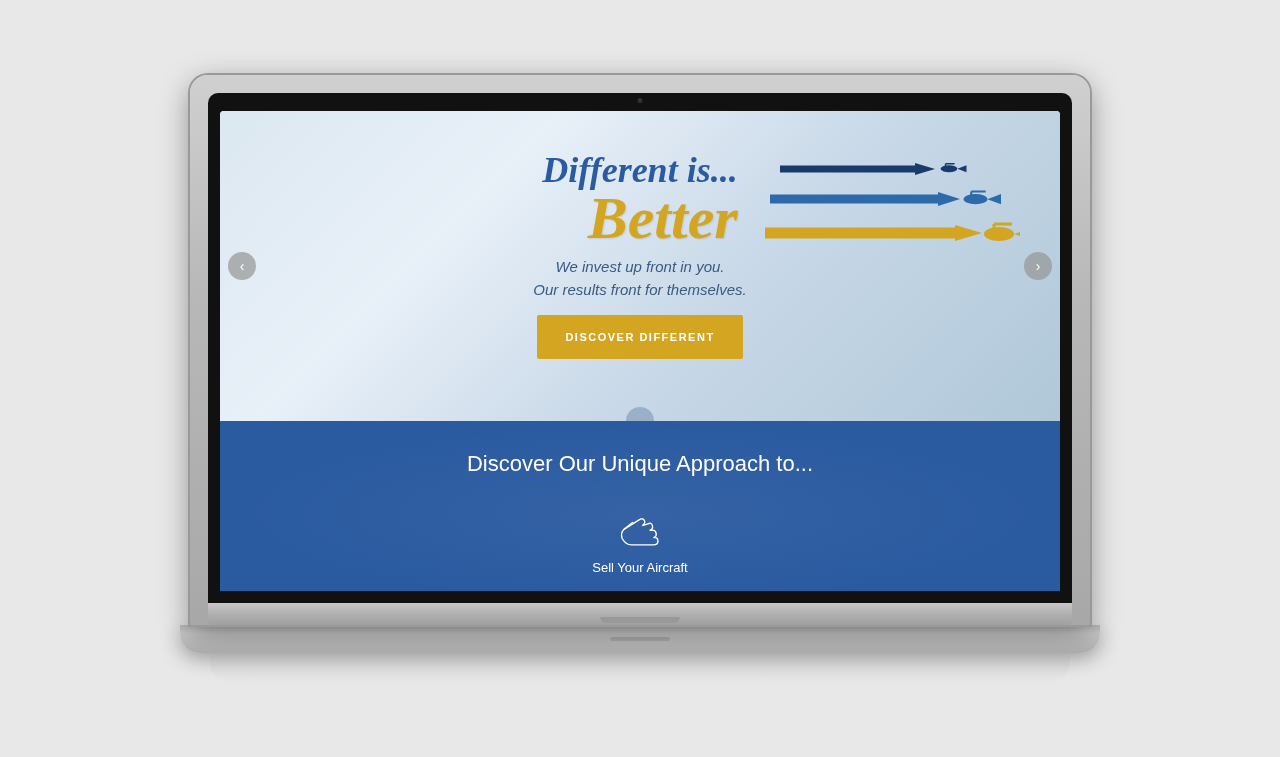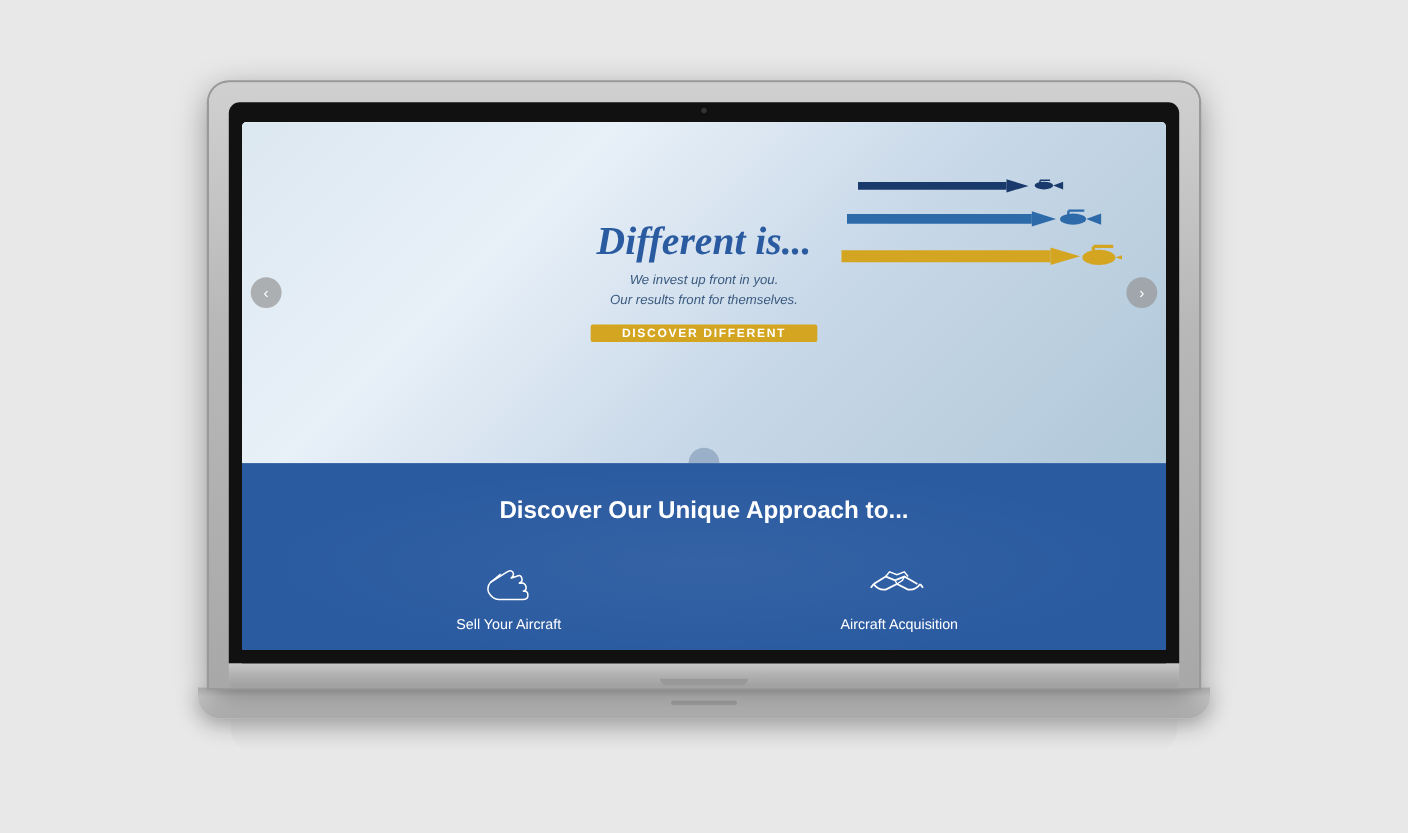--- a/index.html
+++ b/index.html
@@ -105,34 +105,34 @@
       position: absolute;
       right: 40px;
       top: 30px;
       width: 260px;
       height: 140px;
     }
 
     .hero-subtitle {
       text-align: center;
       color: #3a5a80;
-      font-size: 12px;
+      font-size: 15px;
       font-style: italic;
       line-height: 1.5;
       margin-top: 8px;
       position: relative;
       z-index: 5;
     }
 
     .discover-btn {
       margin-top: 14px;
       background: #d4a520;
       color: white;
       border: none;
-      padding: 2px 28px;
+      padding: 16px 28px;
       font-size: 11px;
       font-weight: bold;
       letter-spacing: 1.5px;
       cursor: pointer;
       border-radius: 2px;
       position: relative;
       z-index: 5;
     }
 
     
@@ -160,21 +160,21 @@
       display: flex;
       flex-direction: column;
       align-items: center;
       position: relative;
       background-image: radial-gradient(ellipse at center, rgba(255,255,255,0.05) 0%, transparent 70%);
     }
 
     .approach-title {
       color: white;
       font-size: 22px;
-      font-weight: 700;
+      font-weight: 400;
       margin-bottom: 28px;
       text-align: center;
     }
 
     .services-grid {
       display: flex;
       justify-content: space-around;
       width: 100%;
       max-width: 700px;
       gap: 10px;
@@ -325,20 +325,21 @@
             <g transform="translate(228,80) scale(1.0)">
               <ellipse cx="11" cy="13" rx="15" ry="7" fill="#d4a520"></ellipse>
               <polygon points="26,13 44,7 44,19" fill="#d4a520"></polygon>
               <line x1="6" y1="13" x2="6" y2="3" stroke="#d4a520" stroke-width="3"></line>
               <line x1="6" y1="3" x2="24" y2="3" stroke="#d4a520" stroke-width="3"></line>
             </g>
           </svg>
 
           <div class="headline-container">
             <div class="headline-different">Different is...</div>
+            <div class="headline-better">Better</div>
           </div>
 
           <div class="hero-subtitle">
             <div>We invest up front in you.</div>
             <div>Our results front for themselves.</div>
           </div>
 
           <button class="discover-btn">DISCOVER DIFFERENT</button>
 
           <div class="scroll-indicator">
@@ -355,35 +356,20 @@
               <div class="service-icon">
                 <svg viewBox="0 0 60 48" xmlns="http://www.w3.org/2000/svg">
 
                   <path d="M10,36 Q8,30 12,26 L28,16 Q32,13 34,16 Q36,19 32,22 L38,20 Q42,18 43,22 Q44,26 40,27 L42,27 Q46,26 47,30 Q48,34 44,35 L46,35 Q49,35 49,39 Q49,43 44,43 L20,43 Q14,43 10,36 Z" stroke="white" stroke-width="1.5" fill="none"></path>
                   <path d="M12,26 L22,18" stroke="white" stroke-width="1.5" fill="none"></path>
                 </svg>
               </div>
               <div class="service-label">Sell Your Aircraft</div>
             </div>
 
-            <div class="service-item">
-              <div class="service-icon">
-                <svg viewBox="0 0 65 48" xmlns="http://www.w3.org/2000/svg">
-
-                  <path d="M5,28 L18,20 L28,24 L38,20 L52,28" stroke="white" stroke-width="2" fill="none"></path>
-                  <path d="M5,28 Q10,35 18,34 L30,28 L42,34 Q50,35 55,28" stroke="white" stroke-width="2" fill="none"></path>
-                  <path d="M18,20 L22,15 L30,18 L38,15 L42,20" stroke="white" stroke-width="1.5" fill="none"></path>
-                  <path d="M28,24 L30,28" stroke="white" stroke-width="1.5" fill="none"></path>
-                  <path d="M38,20 L36,24 L30,28" stroke="white" stroke-width="1.5" fill="none"></path>
-                  <path d="M5,28 L2,32" stroke="white" stroke-width="2" fill="none"></path>
-                  <path d="M55,28 L58,32" stroke="white" stroke-width="2" fill="none"></path>
-                </svg>
-              </div>
-              <div class="service-label">Aircraft Acquisition</div>
-            </div>
 
 
 
           </div>
         </div>
 
       </div>
       <div class="bezel-bottom"></div>
     </div>
     <div class="laptop-bottom">

